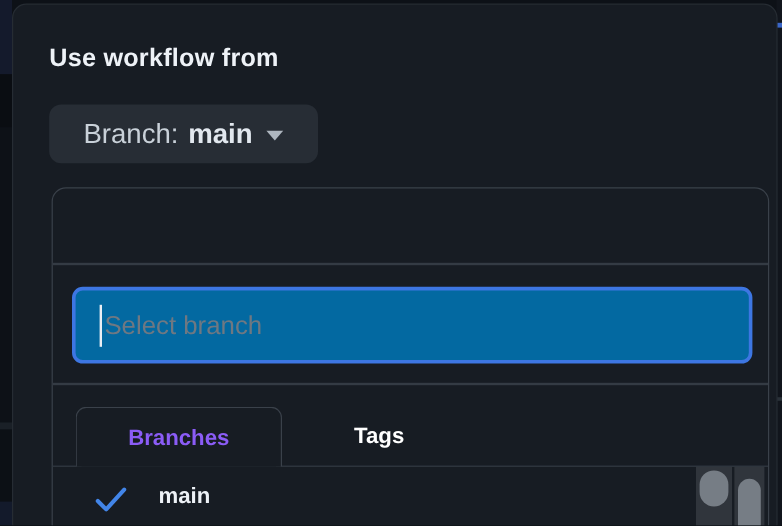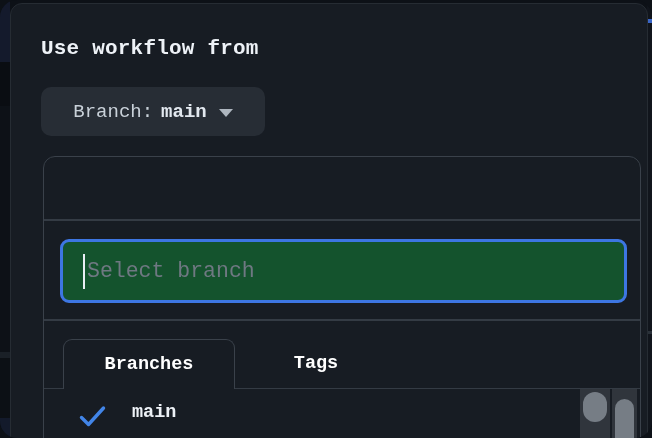--- a/index.html
+++ b/index.html
@@ -1,21 +1,20 @@
 <!DOCTYPE html>
 <html><head>
 <meta charset="utf-8">
 <style>
   * { margin:0; padding:0; box-sizing:border-box; }
   html,body { background:#0d1117; }
   .stage {
     position:relative; width:652px; height:438px; overflow:hidden;
     background:#0d1117;
-    font-family:Liberation Mono, monospace;
-    border-radius:17px;
+    font-family:Liberation Sans, sans-serif;
   }
   
   .sliver { position:absolute; }
   .sl-l1 { left:0; top:0;   width:10px; height:62px;  background:#141a2c; }
   .sl-l2 { left:0; top:62px; width:10px; height:44px; background:#0a0d12; }
   .sl-l3 { left:0; top:106px;width:10px; height:246px;background:#0d1117; }
   .sl-l4 { left:0; top:352px;width:10px; height:6px;  background:#1a2027; }
   .sl-l5 { left:0; top:358px;width:10px; height:60px; background:#0c1015; }
   .sl-l6 { left:0; top:418px;width:10px; height:20px; background:#131a2b; }
   .sl-r1 { right:0; top:0;   width:5px; height:438px; background:#11151c; }
@@ -28,21 +27,21 @@
     background:#171c23; border:1px solid #262c33; border-radius:12px;
   }
   .dialog-heading {
     position:absolute; left:30px; top:33px;
     font-size:21px; font-weight:bold; color:#eef2f7; letter-spacing:.2px;
   }
   .branch-btn {
     position:absolute; left:30px; top:83px; width:224px; height:49px;
     background:#272d35; border:none; border-radius:10px;
     display:flex; align-items:center; justify-content:center; gap:8px;
-    font-family:inherit; font-size:19px; color:#c9d1d9; cursor:pointer;
+    font-family:inherit; font-size:23px; color:#c9d1d9; cursor:pointer;
   }
   .branch-btn .branch-name { font-weight:600; color:#e2e8ef; }
   .caret-down {
     width:0; height:0; margin-left:4px; margin-top:3px;
     border-left:7px solid transparent; border-right:7px solid transparent;
     border-top:8px solid #aeb6bf;
   }
 
   
   .ref-menu {
@@ -54,36 +53,36 @@
     position:absolute; left:32px; top:20px;
     font-size:19px; font-weight:bold; color:#edf1f6;
   }
   .divider { position:absolute; left:0; right:0; height:1.5px; background:#343b44; }
   .div-1 { top:62px; }
   .div-2 { top:162px; }
   .tab-line { position:absolute; left:0; right:0; top:230.5px; height:1.5px; background:#343b44; z-index:1; }
 
   .ref-input {
     position:absolute; left:16px; top:82px; width:567px; height:64px;
-    background:#14532d; border:3px solid #3d76e2; border-radius:9px;
+    background:#0369a1; border:3px solid #3d76e2; border-radius:9px;
     color:#e6edf3; font-family:inherit; font-size:21.5px; padding:0 10px 0 24px;
     outline:none;
   }
   .ref-input::placeholder { color:#6f7882; opacity:1; }
   .text-caret {
     position:absolute; left:39px; top:97px; width:2px; height:35px;
     background:#e9eef4; z-index:2;
   }
 
   .tab-active {
     position:absolute; left:19px; top:182px; width:172px; height:50px;
     background:#171c23; border:1.5px solid #3a414a; border-bottom:none;
     border-radius:9px 9px 0 0; z-index:2;
     display:flex; align-items:center; justify-content:center;
-    font-size:18.5px; font-weight:bold; color:#ffffff; cursor:pointer;
+    font-size:18.5px; font-weight:bold; color:#8b5cf6; cursor:pointer;
   }
   .tab-inactive {
     position:absolute; left:212px; top:182px; width:120px; height:48px;
     display:flex; align-items:center; justify-content:center;
     font-size:18.5px; font-weight:600; color:#ffffff; cursor:pointer;
     background:transparent; border:none; font-family:inherit;
   }
 
   .ref-row {
     position:absolute; left:0; top:232px; right:62px; height:60px;

